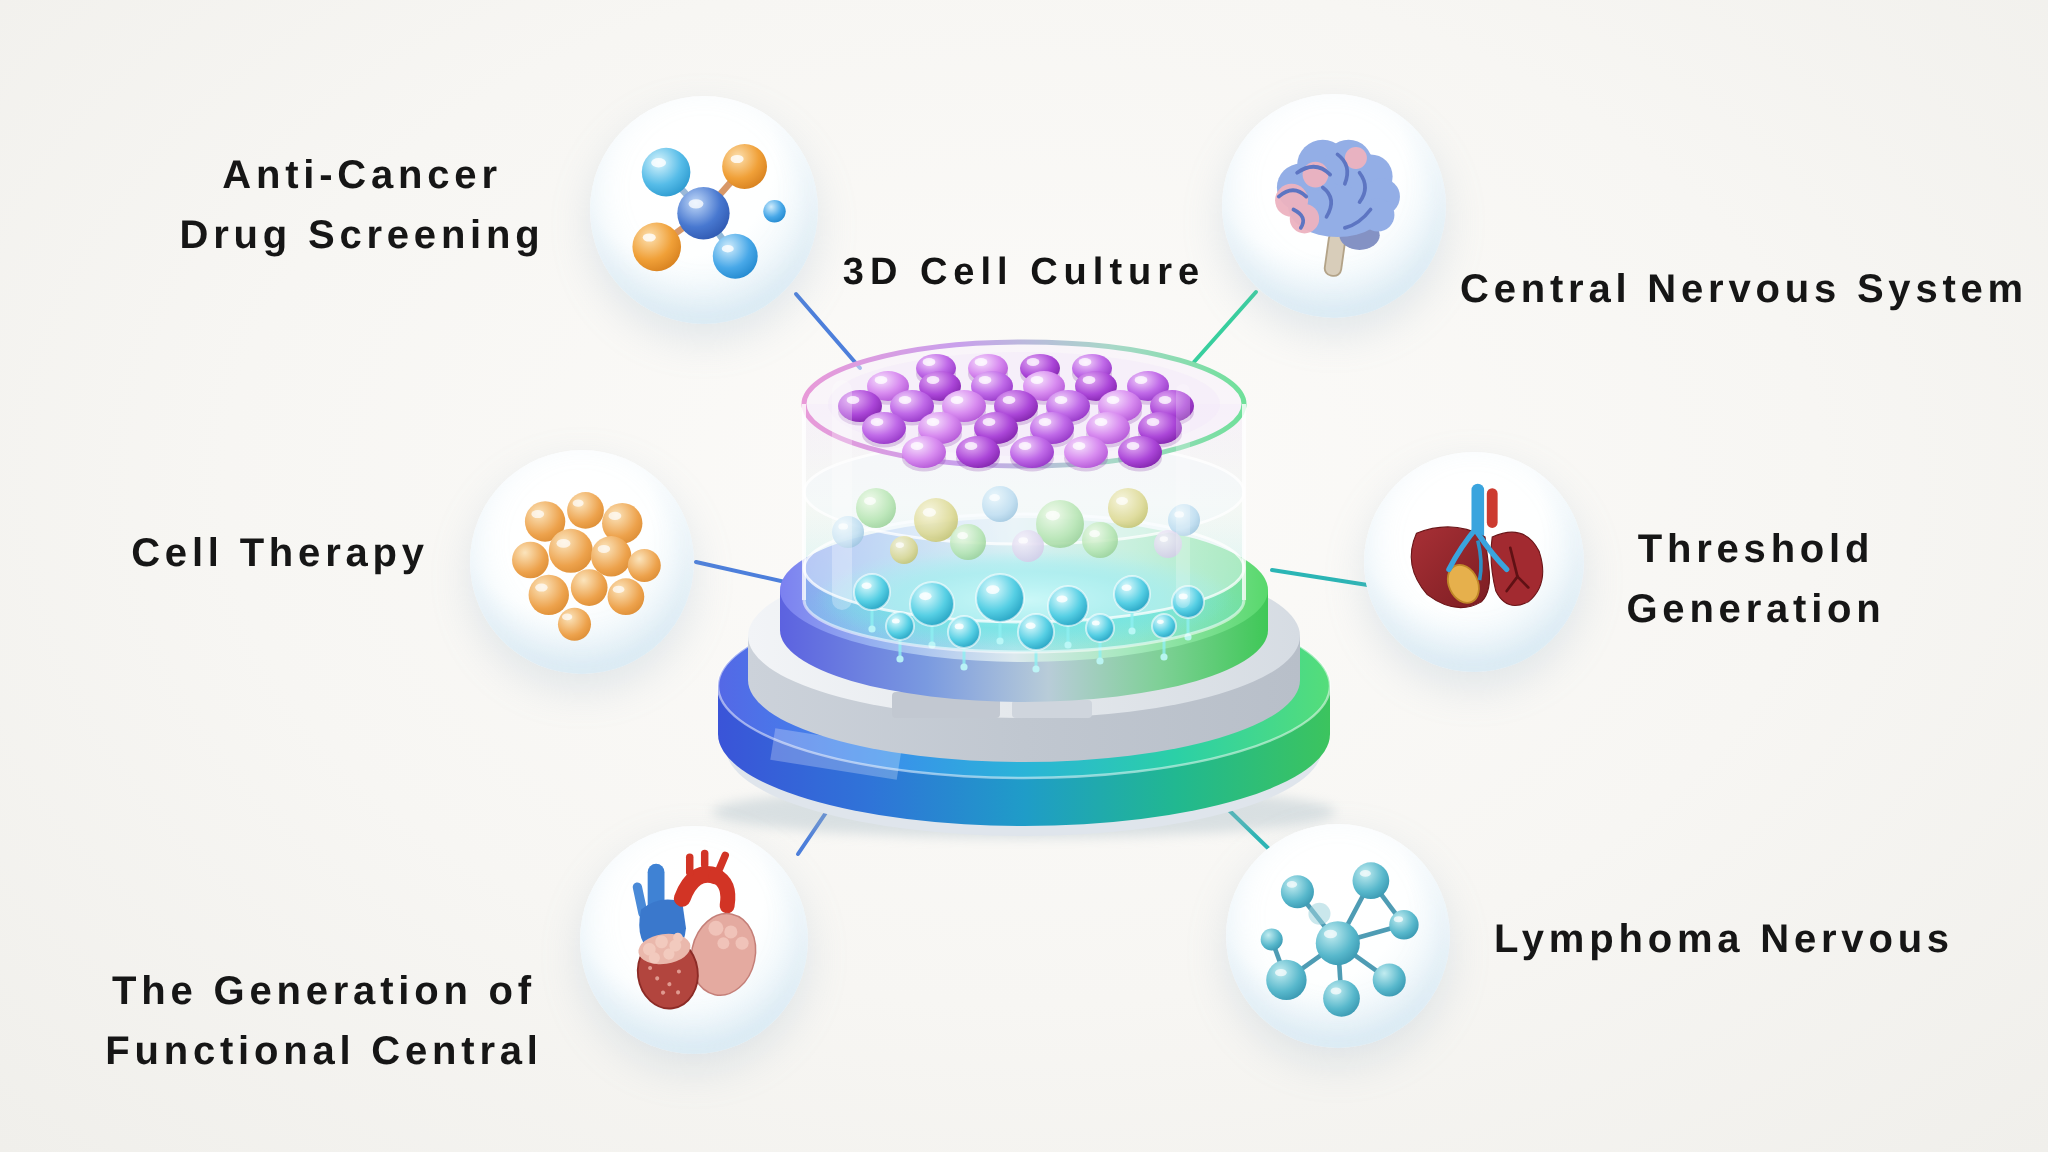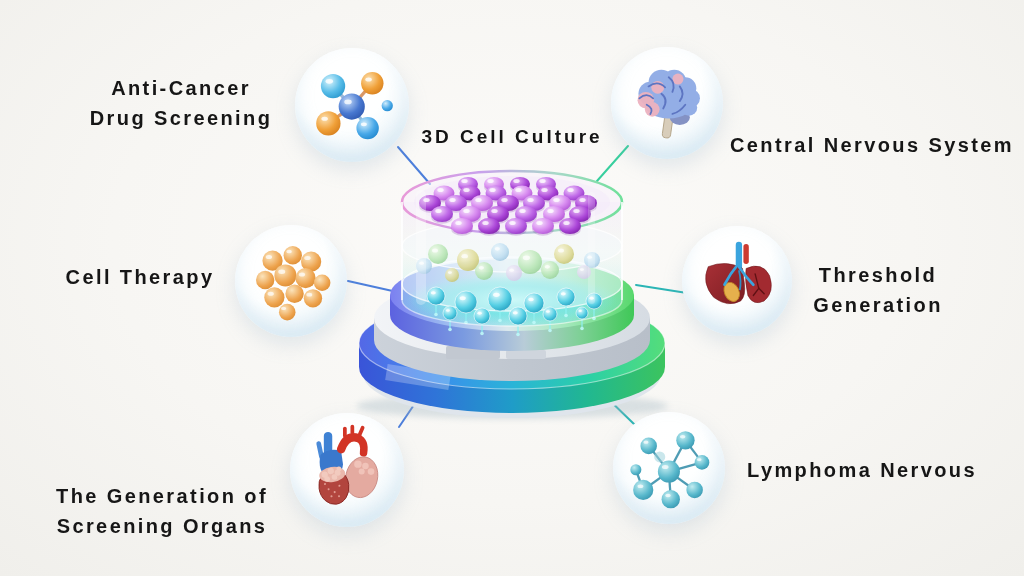--- a/index.html
+++ b/index.html
@@ -588,19 +588,19 @@
   </div>
   <div class="label pos-label-cell-therapy">
     <span>Cell Therapy</span>
   </div>
   <div class="label pos-label-treatment">
     <span>Threshold</span>
     <span>Generation</span>
   </div>
   <div class="label pos-label-organs">
     <span>The Generation of</span>
-    <span>Screening Organs</span>
+    <span>Functional Central</span>
   </div>
   <div class="label pos-label-lymphoma">
     <span>Lymphoma Nervous</span>
   </div>
 
 </div>
 
 </body></html>

